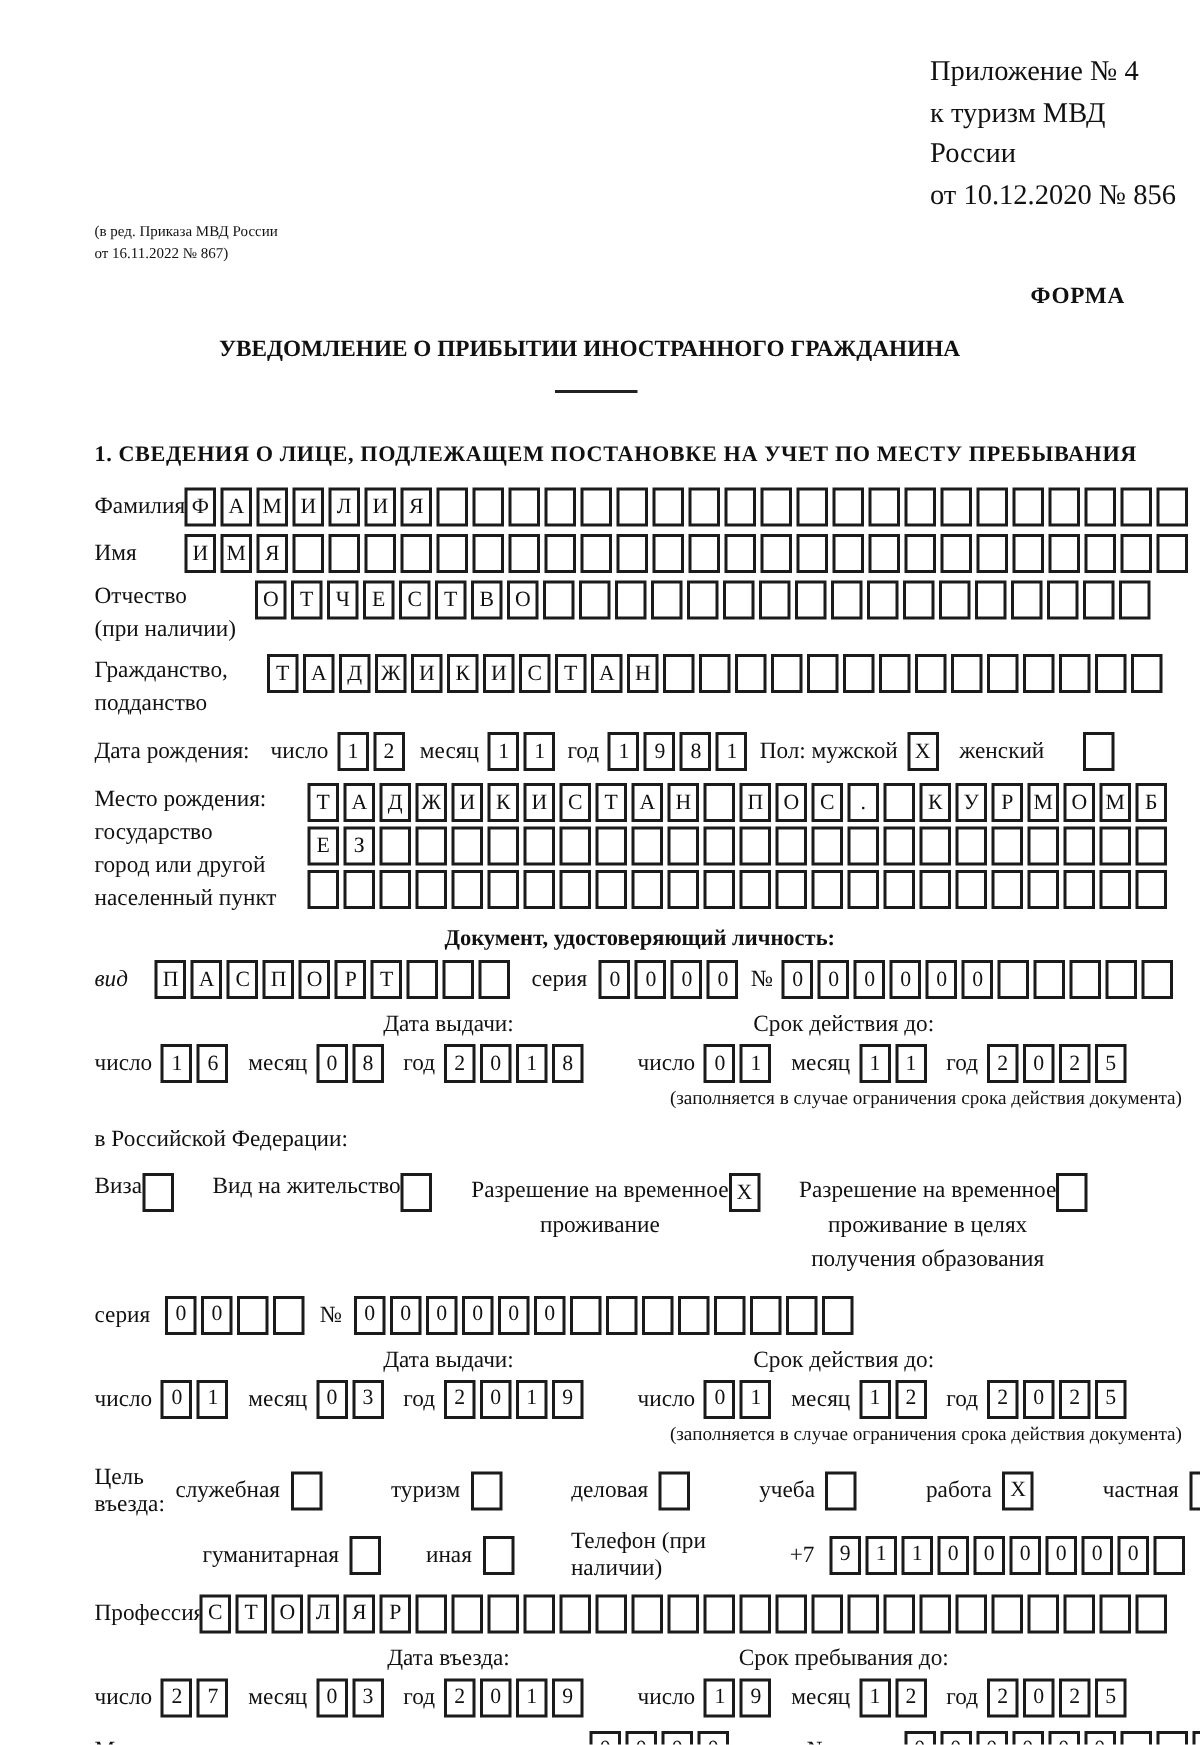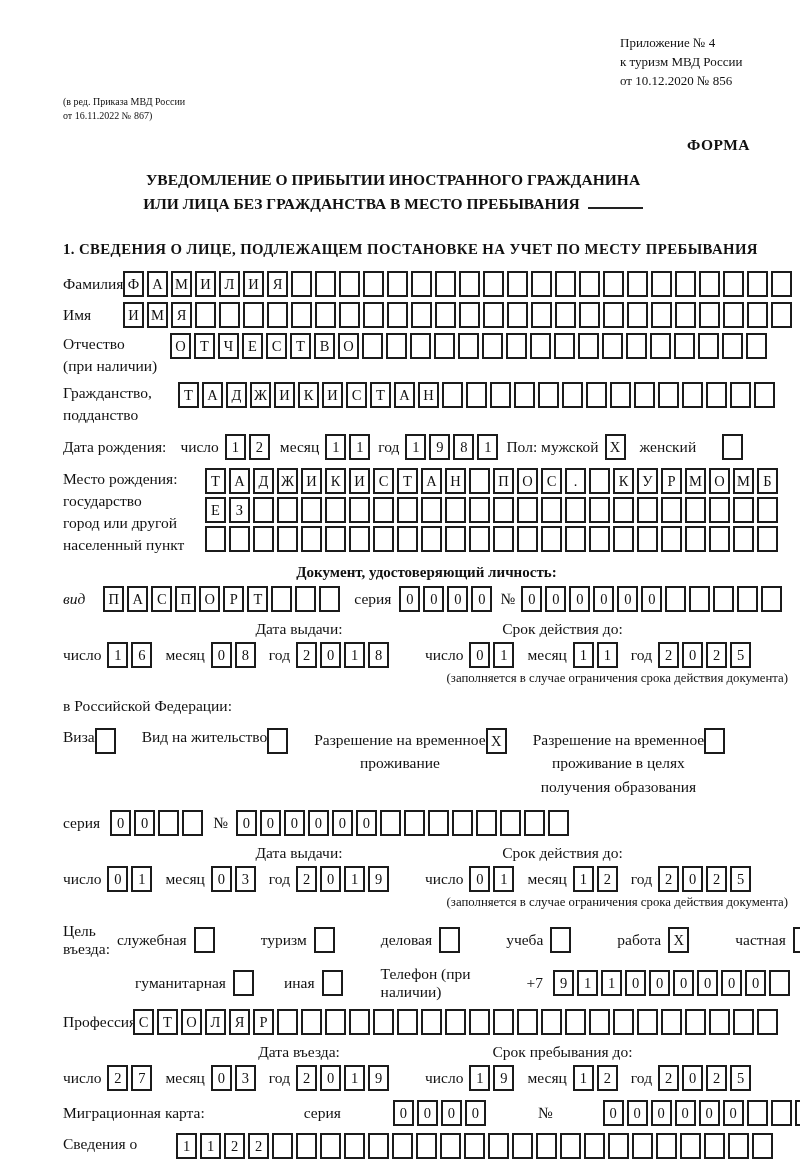--- a/index.html
+++ b/index.html
@@ -1,21 +1,21 @@
 <!DOCTYPE html>
 <html><head>
 <meta charset="utf-8">
 <style>
   html,body{margin:0;padding:0;background:#fff;}
   .page{
     position:relative;width:800px;height:1163px;box-sizing:border-box;
     padding:34px 10px 0 63px;overflow:hidden;color:#111;
     font-family:"Liberation Serif","DejaVu Serif",serif;font-size:15.5px;
   }
-  .appendix{margin-left:557px;font-size:13px;line-height:1.45;}
+  .appendix{margin-left:557px;font-size:19px;line-height:1.45;}
   .amendment{font-size:10px;line-height:1.45;margin-top:4px;}
   .form-label{text-align:right;padding-right:40px;font-weight:bold;font-size:15.5px;margin-top:12px;letter-spacing:.5px;}
   .title{width:720px;margin:14px 0 0 -30px;text-align:center;font-weight:bold;font-size:15.5px;line-height:1.6;}
   .blank-line{display:inline-block;width:55px;border-bottom:2px solid #222;height:14px;margin-left:8px;}
   .section-heading{margin-top:24px;font-weight:bold;font-size:14.8px;letter-spacing:.4px;}
 
   .frow{display:flex;align-items:center;margin-top:5px;}
   .frow.top{align-items:flex-start;}
   .lbl{flex:none;}
   .lblcol{flex:none;line-height:1.42;}
@@ -64,21 +64,21 @@
   </div>
   <div class="amendment">
     <div>(в ред. Приказа МВД России</div>
     <div>от 16.11.2022 № 867)</div>
   </div>
   <div class="form-label">ФОРМА</div>
 
   <div class="title">
     <div>УВЕДОМЛЕНИЕ О ПРИБЫТИИ ИНОСТРАННОГО ГРАЖДАНИНА</div>
     <div>
-      <span>ИЛИ ЛИЦА БЕЗ ГРАЖДАНСТВА В МЕСТО ПРЕБЫВАНИЯ</span><span class="blank-line"></span>
+      <span class="blank-line"></span>
     </div>
   </div>
 
   <div class="section-heading">1. СВЕДЕНИЯ О ЛИЦЕ, ПОДЛЕЖАЩЕМ ПОСТАНОВКЕ НА УЧЕТ ПО МЕСТУ ПРЕБЫВАНИЯ</div>
 
   <div class="frow" style="margin-top:13px;">
     <span class="lbl w60">Фамилия</span>
     <span class="cells">
         <span class="cell">Ф</span>
         <span class="cell">А</span>

